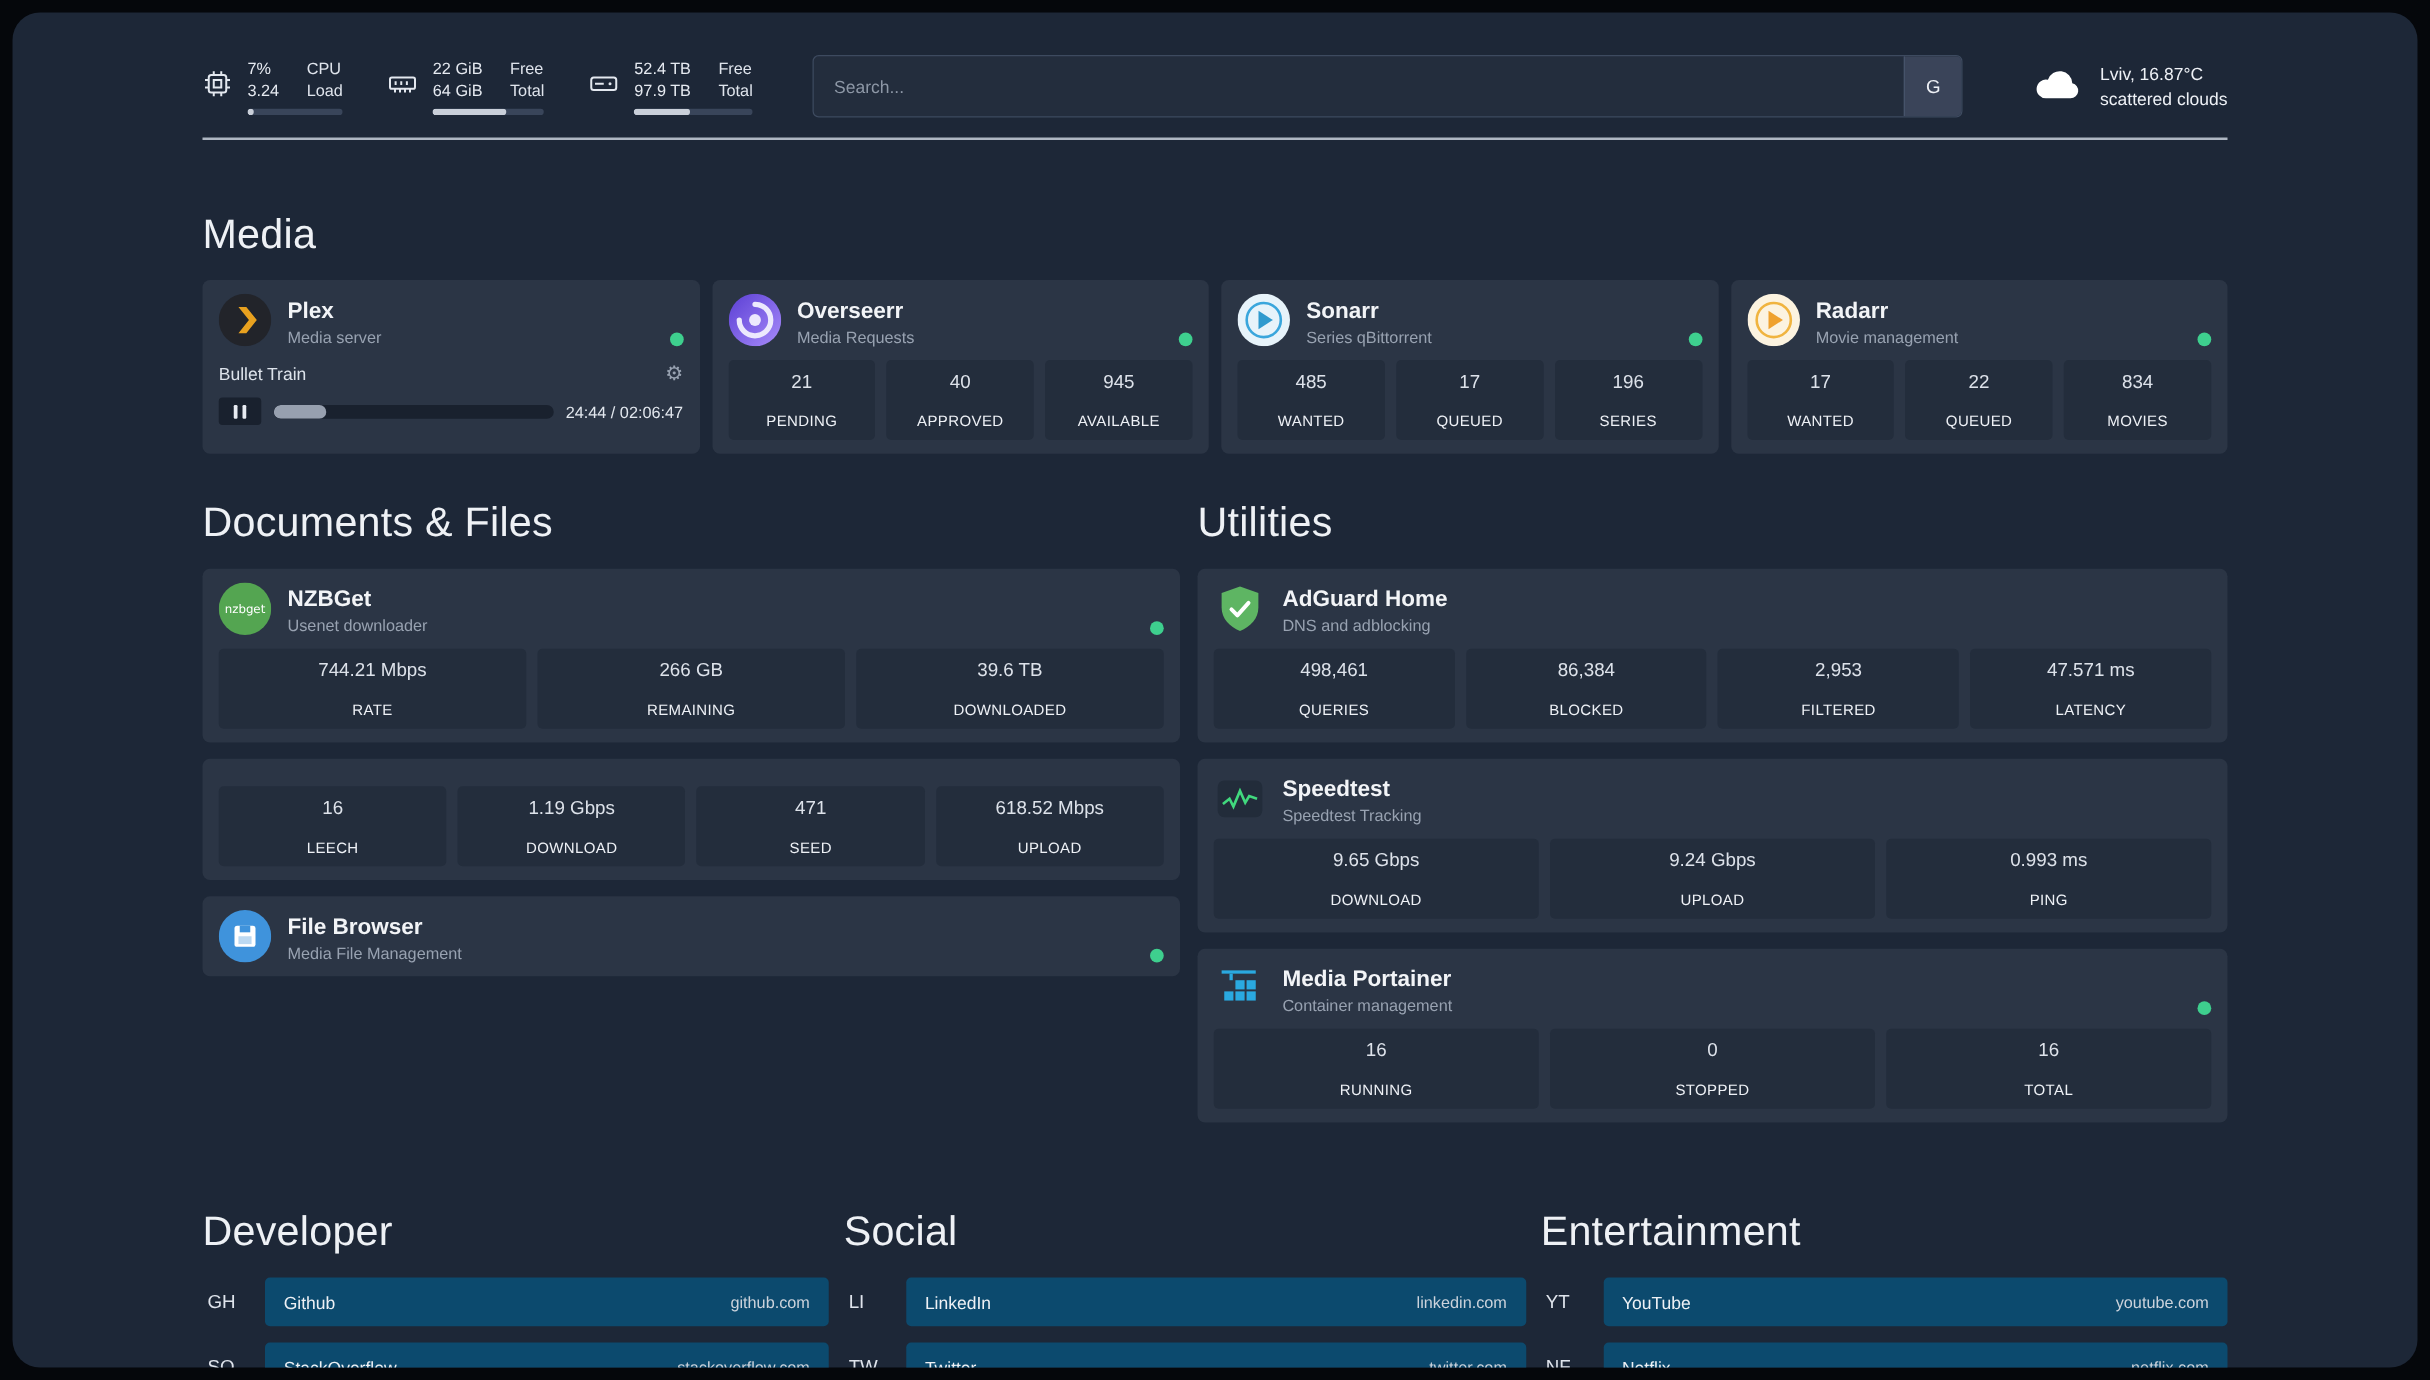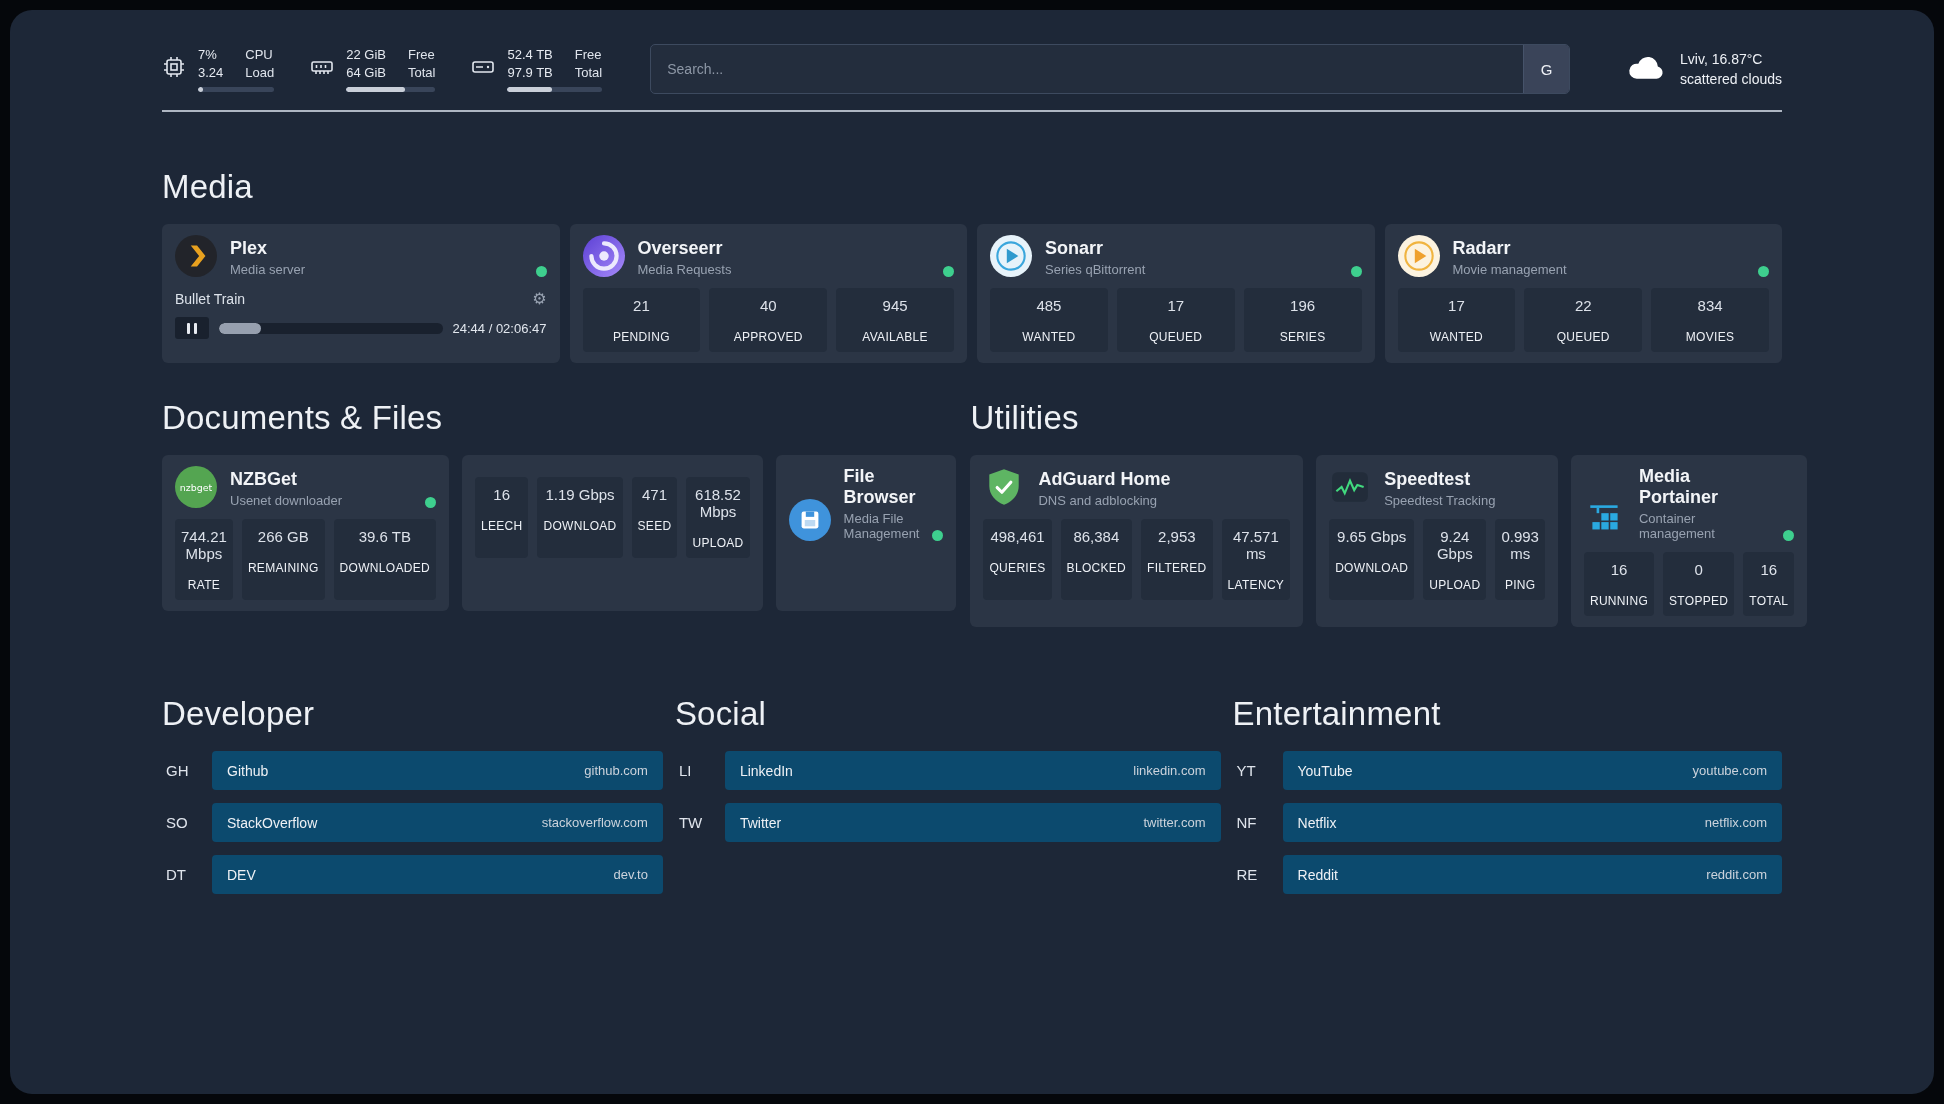--- a/index.html
+++ b/index.html
@@ -49,21 +49,21 @@
   .gear { color:#98a2b1; font-size:16px; cursor:pointer; }
   .np-row2 { display:flex; align-items:center; gap:10px; margin-top:9px; }
   .pause-btn { width:34px; height:22px; background:#19212e; border-radius:3px; display:flex; align-items:center; justify-content:center; gap:4px; cursor:pointer; flex:0 0 34px; }
   .pause-btn b { width:3px; height:11px; background:#e8ecf2; border-radius:1px; }
   .track { flex:1; height:11px; background:#19212e; border-radius:6px; overflow:hidden; cursor:pointer; }
   .track i { display:block; height:100%; background:#97a0af; border-radius:6px; }
   .np-time { font-size:13px; color:#e2e7ee; white-space:nowrap; }
 
   .columns { display:grid; grid-template-columns:612fr 645fr; gap:14px; margin-top:36px; }
   .col .section-title { margin-bottom:18px; }
-  .stack { display:flex; flex-direction:row; gap:13px; }
+  .stack { display:flex; flex-direction:column; gap:13px; }
 
   
   .bookmarks { display:grid; grid-template-columns:392fr 427fr 430fr; gap:12px; margin-top:68px; padding-bottom:40px; }
   .bm-group .section-title { margin-bottom:18px; }
   .bm-row { display:flex; align-items:center; margin-bottom:13px; }
   .bm-abbr { width:50px; flex:0 0 50px; font-size:15px; color:#dfe4ec; text-align:left; padding-left:4px; }
   .bm-bar { flex:1; display:flex; justify-content:space-between; align-items:center; background:#0c4a6e; border-radius:4px; height:39px; padding:0 15px; cursor:pointer; }
   .bm-label { font-size:14px; color:#eef1f5; }
   .bm-url { font-size:13px; color:#ccd3dc; }
 

